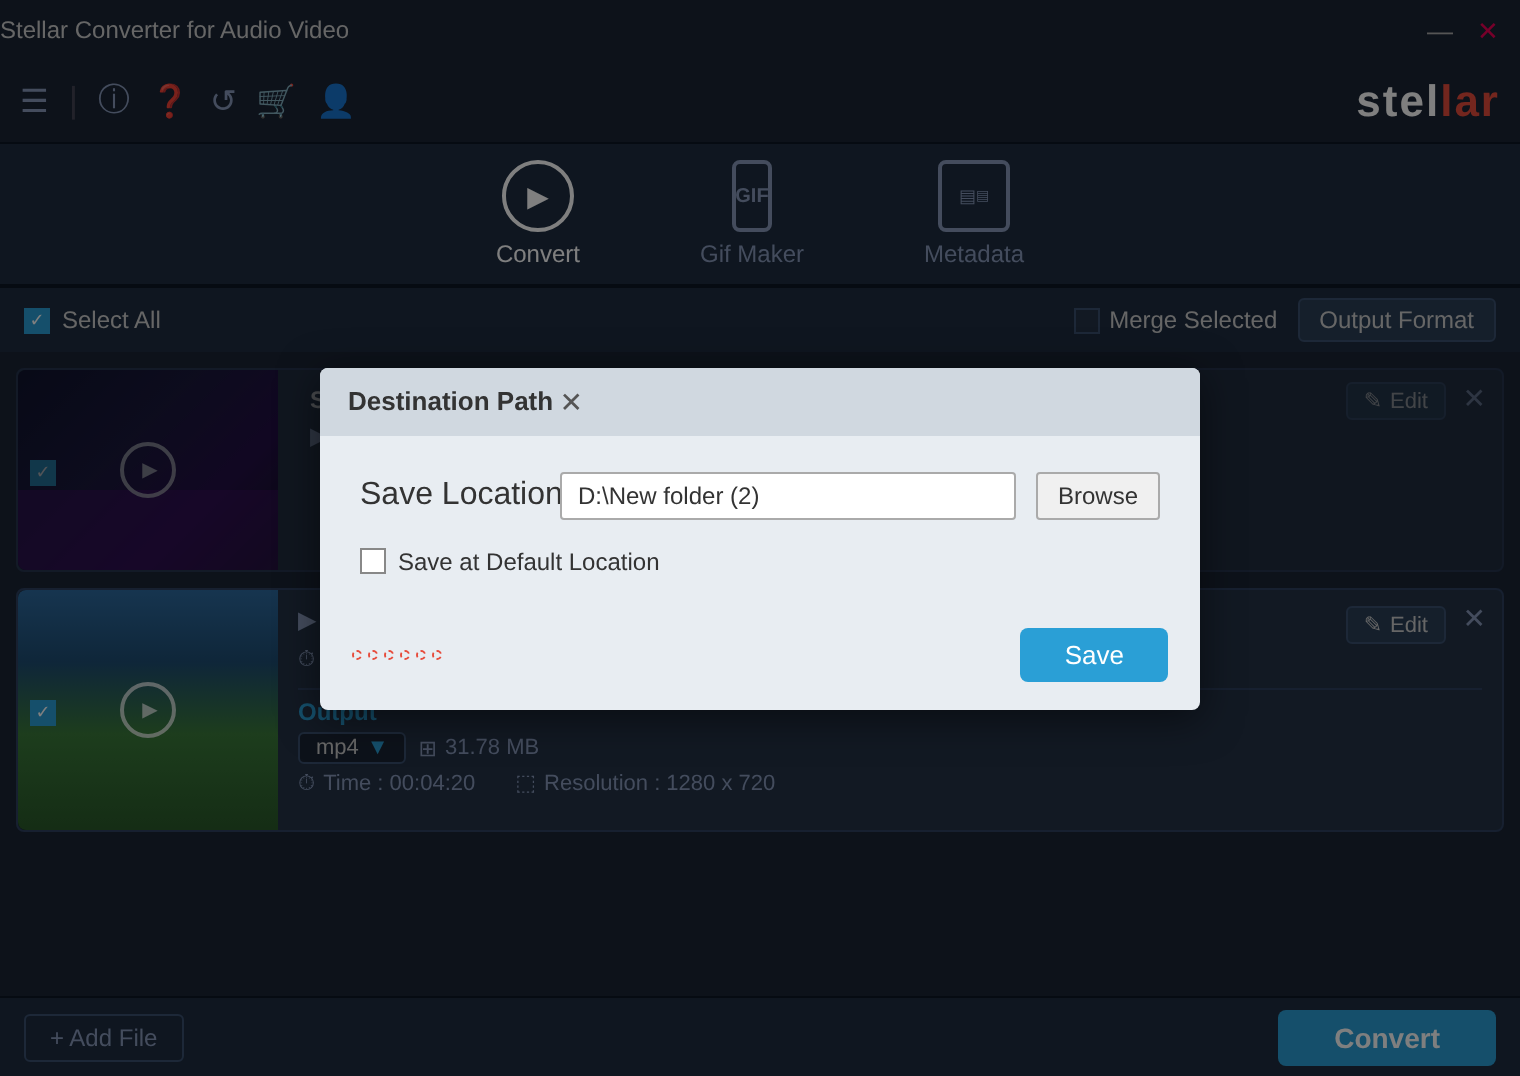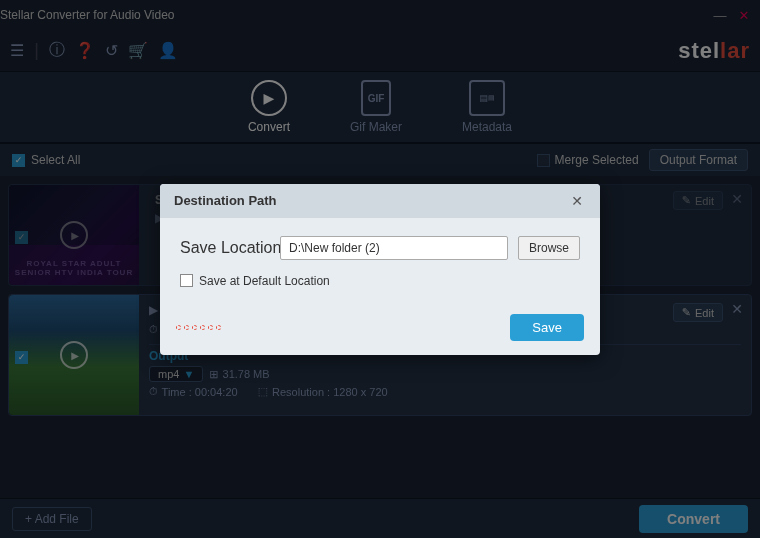--- a/index.html
+++ b/index.html
@@ -97,21 +97,21 @@
       width: 36px;
       height: 36px;
       border: 2px solid currentColor;
       border-radius: 50%;
       display: flex;
       align-items: center;
       justify-content: center;
       font-size: 14px;
     }
     .toolbar-icon-gif {
-      width: 30px;
+      width: 20px;
       height: 36px;
       border: 2px solid currentColor;
       border-radius: 4px;
       display: flex;
       align-items: center;
       justify-content: center;
       font-size: 10px;
       font-weight: bold;
     }
     .toolbar-icon-meta {
@@ -393,21 +393,21 @@
       width: 440px;
       padding: 0;
       box-shadow: 0 4px 20px rgba(0,0,0,0.5);
       position: relative;
     }
     .modal-header {
       background: #d0d8e0;
       padding: 8px 14px;
       display: flex;
       align-items: center;
-      justify-content: space-between;
+      justify-content: flex-start;
       border-radius: 4px 4px 0 0;
     }
     .modal-title {
       color: #333;
       font-size: 13px;
       font-weight: bold;
     }
     .modal-close {
       color: #555;
       font-size: 14px;
@@ -553,21 +553,20 @@
 
 <div class="file-list">
 
   <div class="file-card" style="min-height:100px; opacity:0.6;">
     <div style="position:absolute;left:6px;top:50%;transform:translateY(-50%);z-index:2;">
       <div class="checkbox"></div>
     </div>
     <div class="file-thumb">
       <div class="thumb-concert">
         <div class="thumb-play-btn"></div>
-        <div style="position:absolute;bottom:8px;left:0;right:0;text-align:center;color:rgba(200,150,255,0.7);font-size:8px;font-weight:bold;letter-spacing:1px;">ROYAL STAR ADULT SENIOR HTV INDIA TOUR</div>
       </div>
     </div>
     <div class="file-info" style="padding-left:16px;">
       <span class="file-section-label">Source</span>
       <div class="file-name">
         <span style="color:#8899bb;">▶</span>
         <span>4.mp4</span>
       </div>
     </div>
     <button class="file-card-edit">

